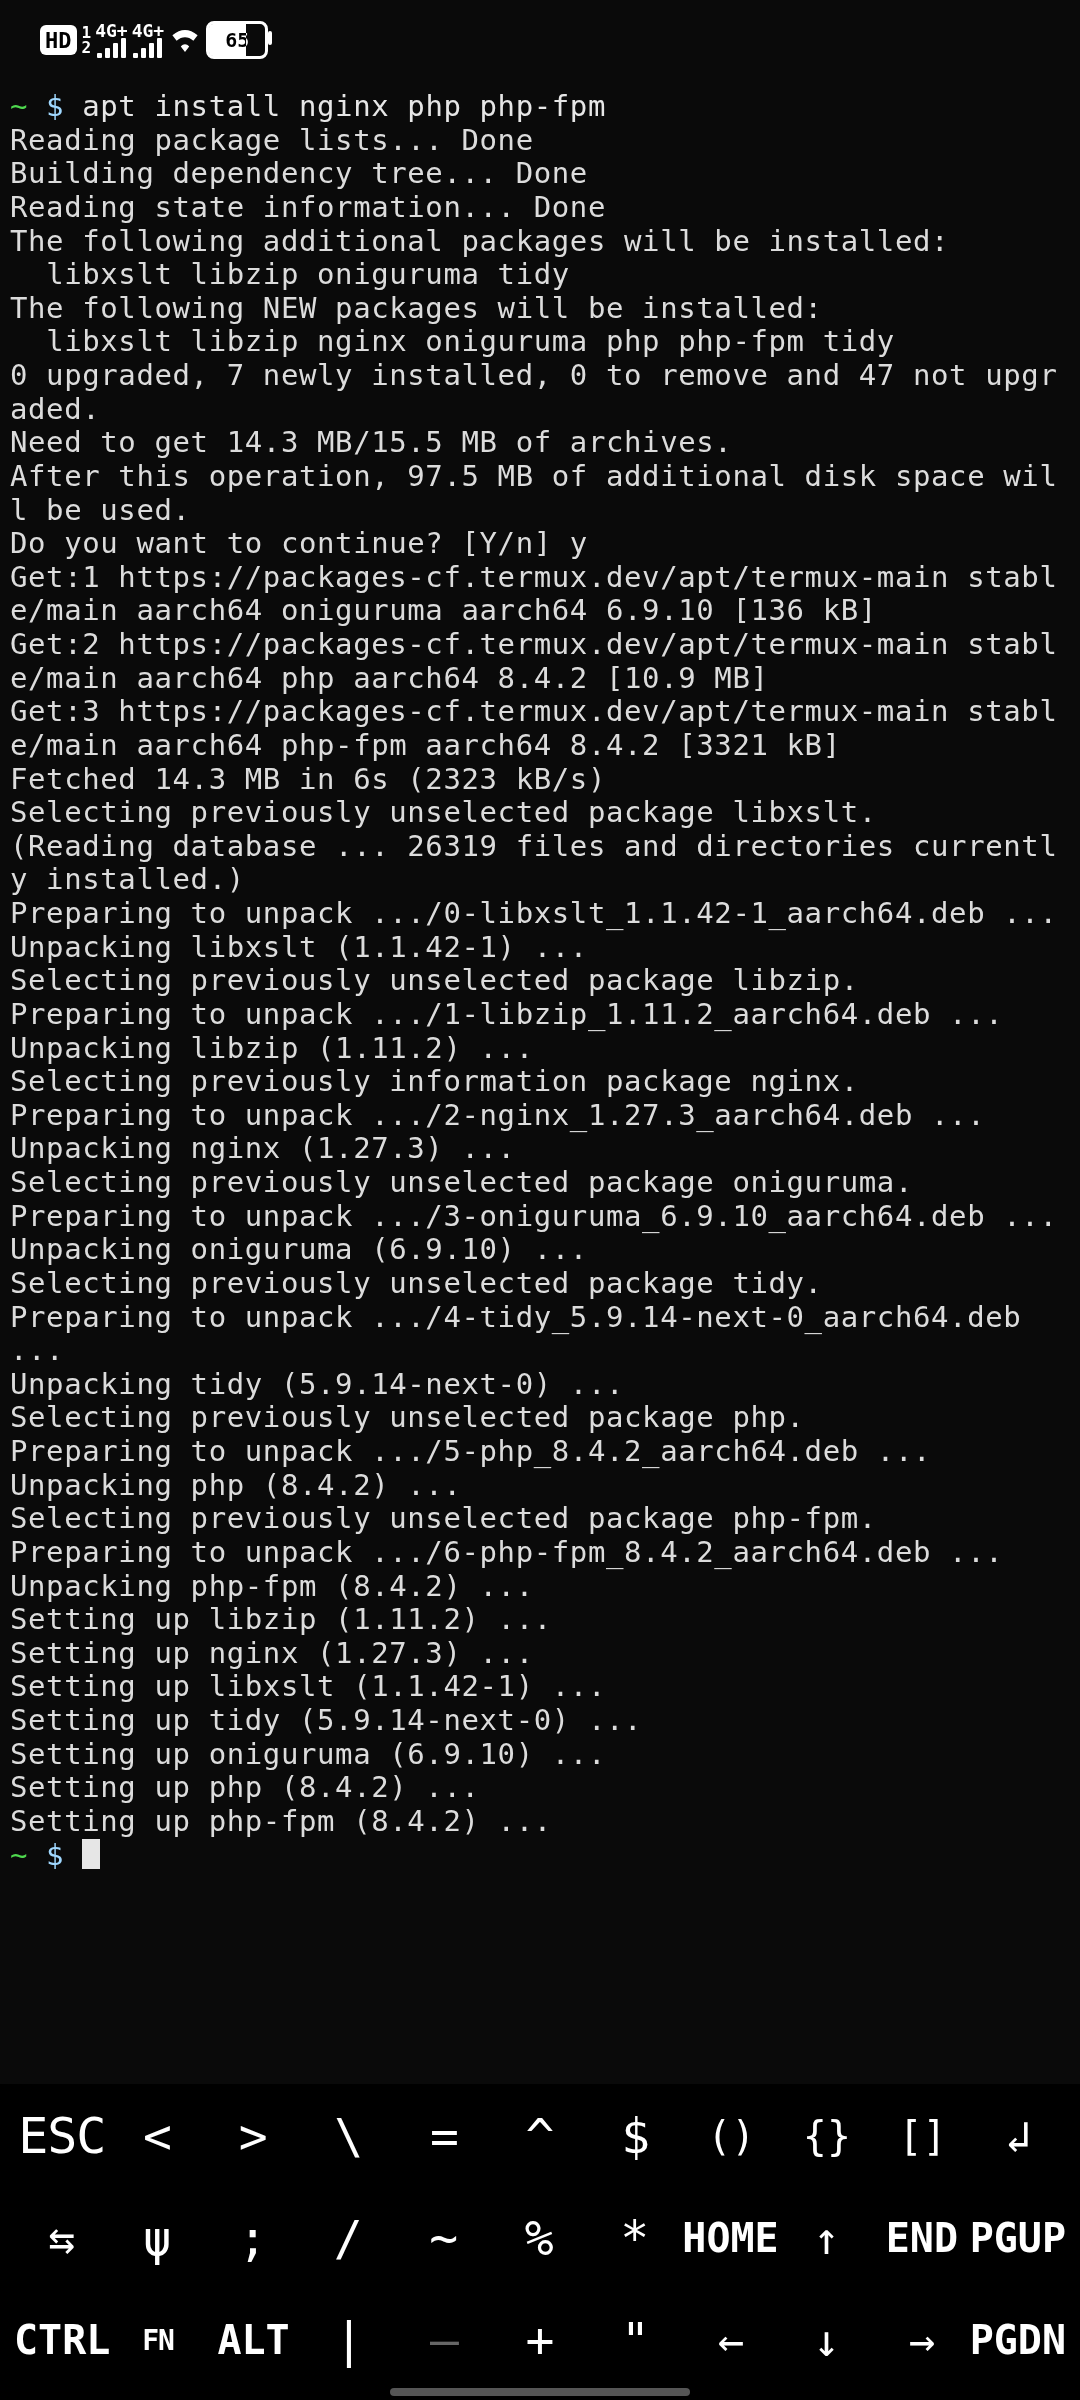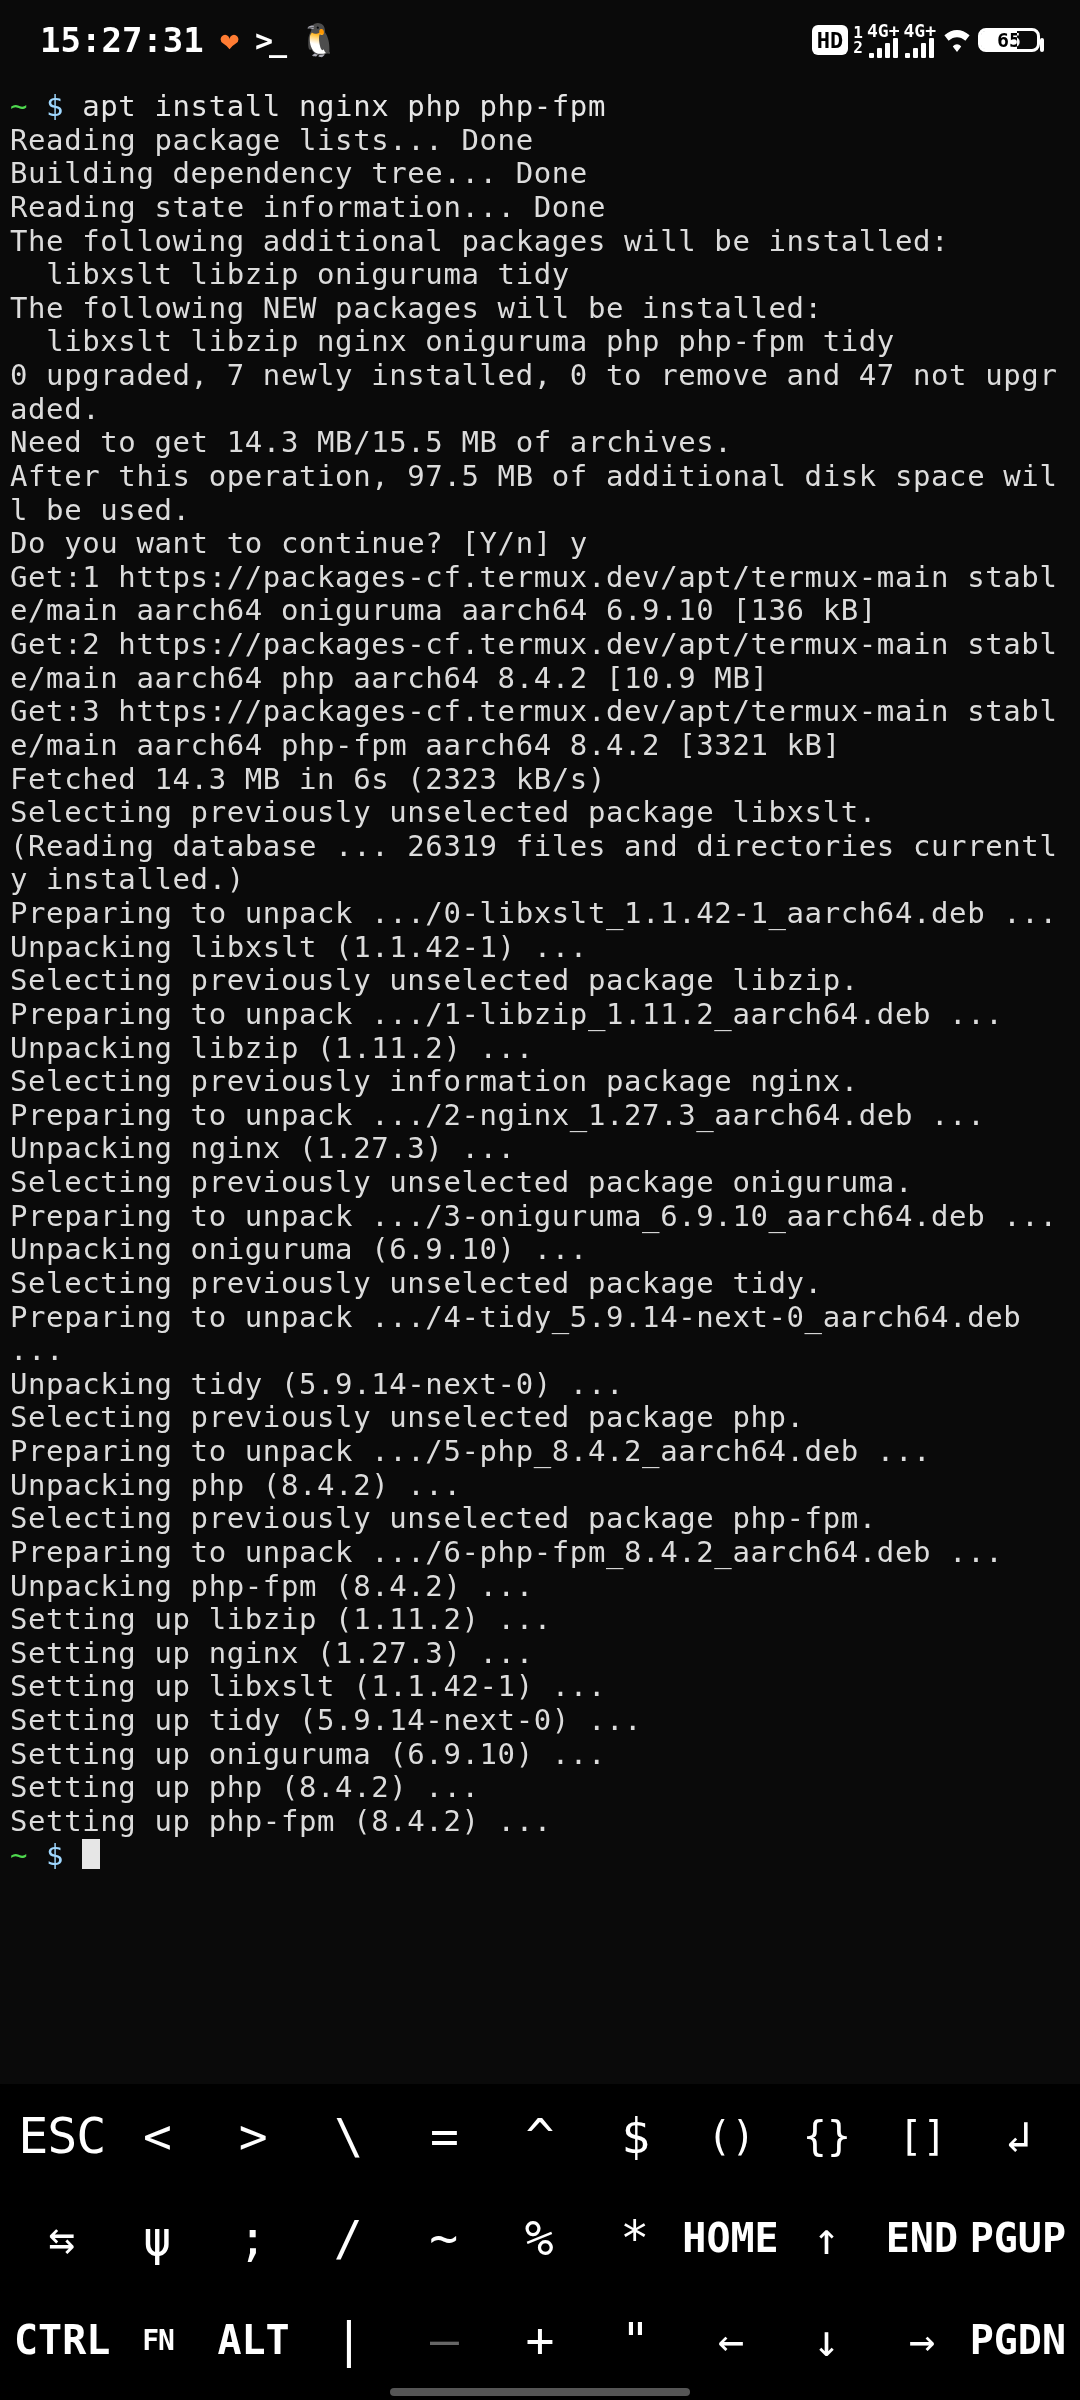--- a/index.html
+++ b/index.html
@@ -34,21 +34,21 @@
   }
   .hd-sub { font-size: 16px; margin-left: 3px; font-weight: 700; }
   .sig-box { display: inline-flex; flex-direction: column; align-items: center; font-size: 18px; line-height: 1; }
   .sig-label { font-weight: 700; margin-bottom: -2px; }
   .sig-bars { display: flex; align-items: flex-end; gap: 3px; }
   .sig-bars span { width: 5px; background: #fff; border-radius: 1px; }
   .sig-bars span:nth-child(1){height:5px} .sig-bars span:nth-child(2){height:10px}
   .sig-bars span:nth-child(3){height:15px} .sig-bars span:nth-child(4){height:20px}
   .wifi-icon { font-size: 34px; }
   .battery {
-    position: relative; width: 62px; height: 24px;
+    position: relative; width: 62px; height: 38px;
     border: 3px solid #fff; border-radius: 8px;
     display: flex; align-items: center; justify-content: center;
   }
   .battery::after {
     content:""; position:absolute; right:-7px; top:7px;
     width:4px; height:14px; background:#fff; border-radius:2px;
   }
   .battery-fill { position:absolute; left:0; top:0; bottom:0; width:65%; background:#fff; border-radius:4px 0 0 4px; }
   .battery-text { position:relative; z-index:2; font-size:20px; font-weight:800; color:#000; mix-blend-mode:difference; filter:invert(1); }
 
@@ -97,26 +97,20 @@
   .kkey.dash { color:#666; }
   .home-indicator {
     position:absolute; bottom:4px; left:50%; transform:translateX(-50%);
     width: 300px; height: 8px; background:#555; border-radius:4px;
   }
 </style>
 </head>
 <body>
 
 <div class="status-bar">
-  <div class="status-left">
-    <span>15:27:31</span>
-    <span class="heart-icon">❤</span>
-    <span class="term-icon">&gt;_</span>
-    <span class="bell-icon">🐧</span>
-  </div>
   <div class="status-right">
     <span style="display:flex;align-items:flex-end;gap:2px;">
       <span class="hd-box">
           <span>HD</span>
         </span>
       <span class="hd-sub" style="display:flex;flex-direction:column;line-height:0.9;">
         <span>1</span>
           <span>2</span>
       </span>
     </span>

